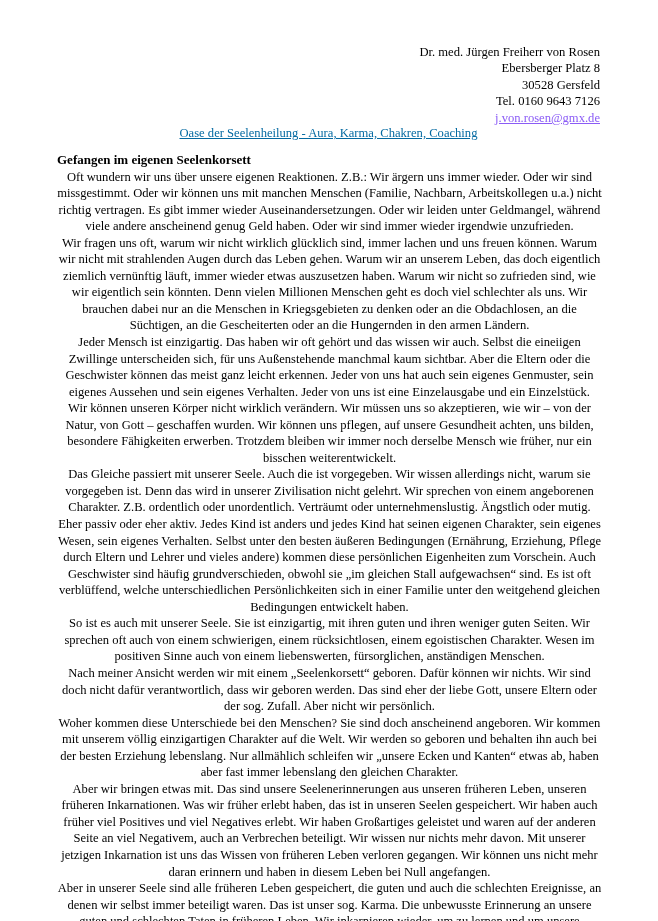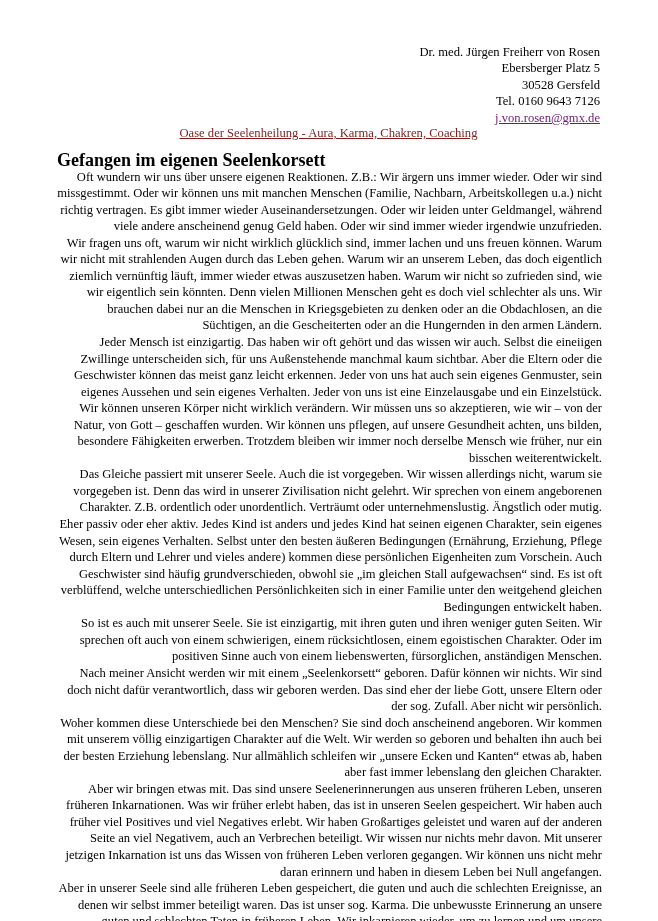--- a/index.html
+++ b/index.html
@@ -59,59 +59,59 @@
     top: 152px;
     left: 57px;
     width: 545px;
     font-size: 12.55px;
     line-height: 16.55px;
     text-align: left;
   }
   h1.heading {
     margin: 0 0 0 0;
     padding: 0;
-    font-size: 18px;
+    font-size: 13px;
     line-height: 16.55px;
     font-weight: bold;
   }
   p.para {
     margin: 0;
     padding: 0;
     font-size: 12.55px;
     line-height: 16.55px;
-    text-align: right;
+    text-align: center;
     hyphens: none;
   }
 </style>
 </head>
 <body>
 
 <div class="page">
 
   <div class="letterhead">
     <span class="line">Dr. med. Jürgen Freiherr von Rosen</span>
-    <span class="line">Ebersberger Platz 5</span>
+    <span class="line">Ebersberger Platz 8</span>
     <span class="line">30528 Gersfeld</span>
     <span class="line">Tel. 0160 9643 7126</span>
-    <span class="line"><a class="link" href="#" style="color: #701a75;">j.von.rosen@gmx.de</a></span>
+    <span class="line"><a class="link" href="#" style="color: #8b5cf6;">j.von.rosen@gmx.de</a></span>
   </div>
 
   <div class="site-title">
-    <a class="link" href="#" style="color: #7f1d1d;">Oase der Seelenheilung - Aura, Karma, Chakren, Coaching</a>
+    <a class="link" href="#" style="color: #0369a1;">Oase der Seelenheilung - Aura, Karma, Chakren, Coaching</a>
   </div>
 
   <div class="content">
     <h1 class="heading">Gefangen im eigenen Seelenkorsett</h1>
     <div id="paragraphs">
         <p class="para">Oft wundern wir uns über unsere eigenen Reaktionen. Z.B.: Wir ärgern uns immer wieder. Oder wir sind missgestimmt. Oder wir können uns mit manchen Menschen (Familie, Nachbarn, Arbeitskollegen u.a.) nicht richtig vertragen. Es gibt immer wieder Auseinandersetzungen. Oder wir leiden unter Geldmangel, während viele andere anscheinend genug Geld haben. Oder wir sind immer wieder irgendwie unzufrieden.</p>
         <p class="para">Wir fragen uns oft, warum wir nicht wirklich glücklich sind, immer lachen und uns freuen können. Warum wir nicht mit strahlenden Augen durch das Leben gehen. Warum wir an unserem Leben, das doch eigentlich ziemlich vernünftig läuft, immer wieder etwas auszusetzen haben. Warum wir nicht so zufrieden sind, wie wir eigentlich sein könnten. Denn vielen Millionen Menschen geht es doch viel schlechter als uns. Wir brauchen dabei nur an die Menschen in Kriegsgebieten zu denken oder an die Obdachlosen, an die Süchtigen, an die Gescheiterten oder an die Hungernden in den armen Ländern.</p>
         <p class="para">Jeder Mensch ist einzigartig. Das haben wir oft gehört und das wissen wir auch. Selbst die eineiigen Zwillinge unterscheiden sich, für uns Außenstehende manchmal kaum sichtbar. Aber die Eltern oder die Geschwister können das meist ganz leicht erkennen. Jeder von uns hat auch sein eigenes Genmuster, sein eigenes Aussehen und sein eigenes Verhalten. Jeder von uns ist eine Einzelausgabe und ein Einzelstück.</p>
         <p class="para">Wir können unseren Körper nicht wirklich verändern. Wir müssen uns so akzeptieren, wie wir – von der Natur, von Gott – geschaffen wurden. Wir können uns pflegen, auf unsere Gesundheit achten, uns bilden, besondere Fähigkeiten erwerben. Trotzdem bleiben wir immer noch derselbe Mensch wie früher, nur ein bisschen weiterentwickelt.</p>
         <p class="para">Das Gleiche passiert mit unserer Seele. Auch die ist vorgegeben. Wir wissen allerdings nicht, warum sie vorgegeben ist. Denn das wird in unserer Zivilisation nicht gelehrt. Wir sprechen von einem angeborenen Charakter. Z.B. ordentlich oder unordentlich. Verträumt oder unternehmenslustig. Ängstlich oder mutig. Eher passiv oder eher aktiv. Jedes Kind ist anders und jedes Kind hat seinen eigenen Charakter, sein eigenes Wesen, sein eigenes Verhalten. Selbst unter den besten äußeren Bedingungen (Ernährung, Erziehung, Pflege durch Eltern und Lehrer und vieles andere) kommen diese persönlichen Eigenheiten zum Vorschein. Auch Geschwister sind häufig grundverschieden, obwohl sie „im gleichen Stall aufgewachsen“ sind. Es ist oft verblüffend, welche unterschiedlichen Persönlichkeiten sich in einer Familie unter den weitgehend gleichen Bedingungen entwickelt haben.</p>
-        <p class="para">So ist es auch mit unserer Seele. Sie ist einzigartig, mit ihren guten und ihren weniger guten Seiten. Wir sprechen oft auch von einem schwierigen, einem rücksichtlosen, einem egoistischen Charakter. Oder im positiven Sinne auch von einem liebenswerten, fürsorglichen, anständigen Menschen.</p>
+        <p class="para">So ist es auch mit unserer Seele. Sie ist einzigartig, mit ihren guten und ihren weniger guten Seiten. Wir sprechen oft auch von einem schwierigen, einem rücksichtlosen, einem egoistischen Charakter. Wesen im positiven Sinne auch von einem liebenswerten, fürsorglichen, anständigen Menschen.</p>
         <p class="para">Nach meiner Ansicht werden wir mit einem „Seelenkorsett“ geboren. Dafür können wir nichts. Wir sind doch nicht dafür verantwortlich, dass wir geboren werden. Das sind eher der liebe Gott, unsere Eltern oder der sog. Zufall. Aber nicht wir persönlich.</p>
         <p class="para">Woher kommen diese Unterschiede bei den Menschen? Sie sind doch anscheinend angeboren. Wir kommen mit unserem völlig einzigartigen Charakter auf die Welt. Wir werden so geboren und behalten ihn auch bei der besten Erziehung lebenslang. Nur allmählich schleifen wir „unsere Ecken und Kanten“ etwas ab, haben aber fast immer lebenslang den gleichen Charakter.</p>
         <p class="para">Aber wir bringen etwas mit. Das sind unsere Seelenerinnerungen aus unseren früheren Leben, unseren früheren Inkarnationen. Was wir früher erlebt haben, das ist in unseren Seelen gespeichert. Wir haben auch früher viel Positives und viel Negatives erlebt. Wir haben Großartiges geleistet und waren auf der anderen Seite an viel Negativem, auch an Verbrechen beteiligt. Wir wissen nur nichts mehr davon. Mit unserer jetzigen Inkarnation ist uns das Wissen von früheren Leben verloren gegangen. Wir können uns nicht mehr daran erinnern und haben in diesem Leben bei Null angefangen.</p>
         <p class="para">Aber in unserer Seele sind alle früheren Leben gespeichert, die guten und auch die schlechten Ereignisse, an denen wir selbst immer beteiligt waren. Das ist unser sog. Karma. Die unbewusste Erinnerung an unsere guten und schlechten Taten in früheren Leben. Wir inkarnieren wieder, um zu lernen und um unsere früheren Fehler auszugleichen.</p>
       </div>
   </div>
 
 </div>
 
 </body></html>

